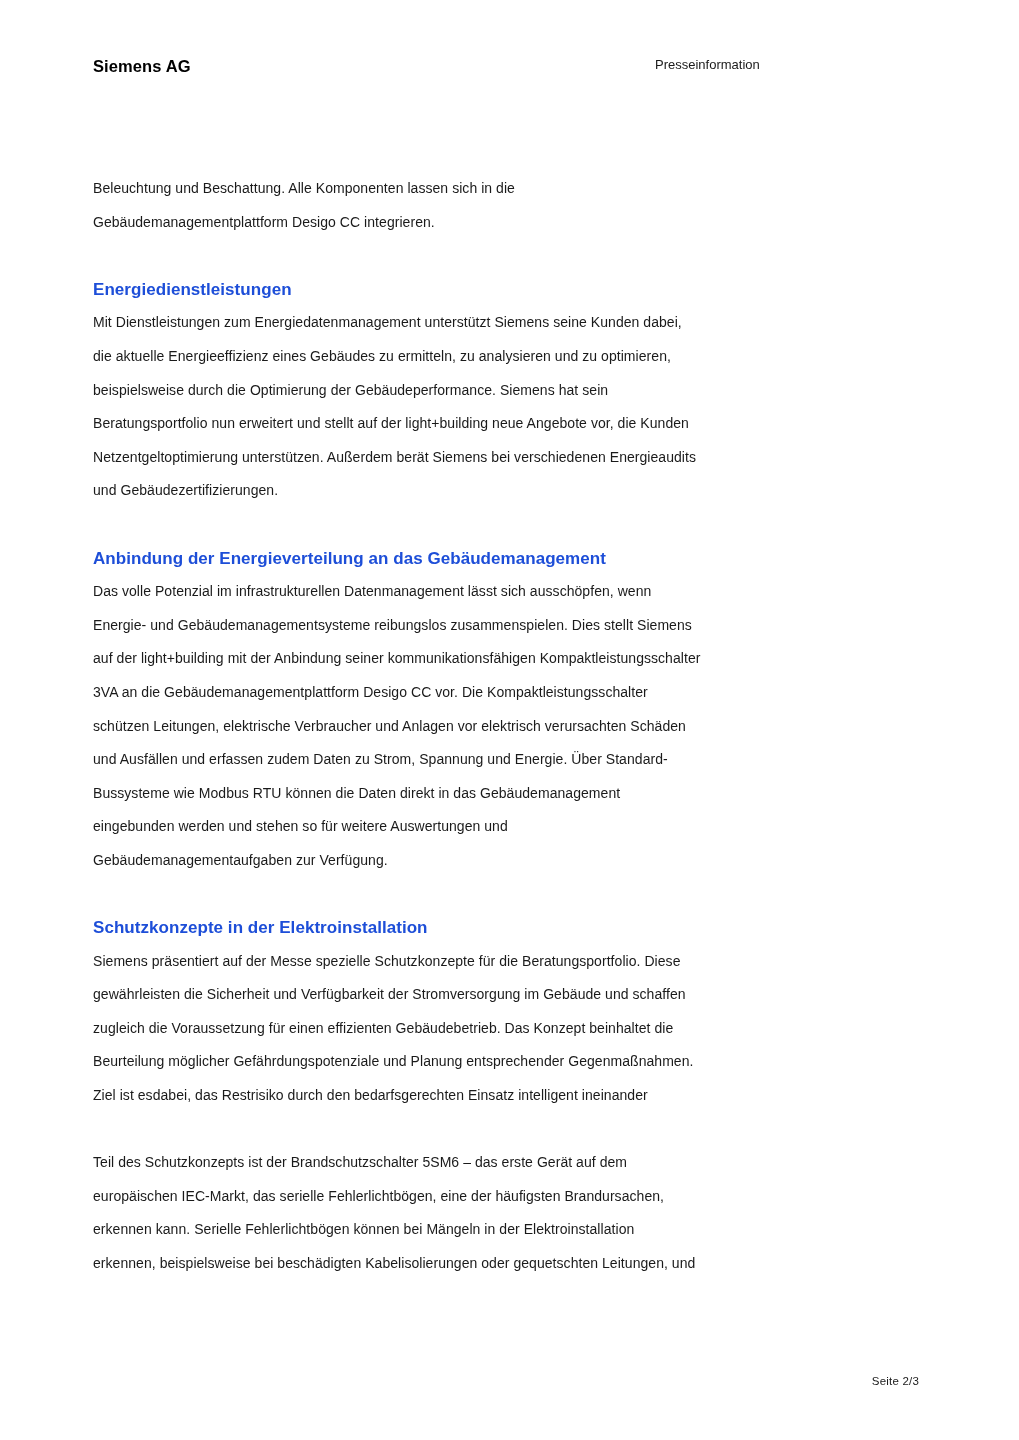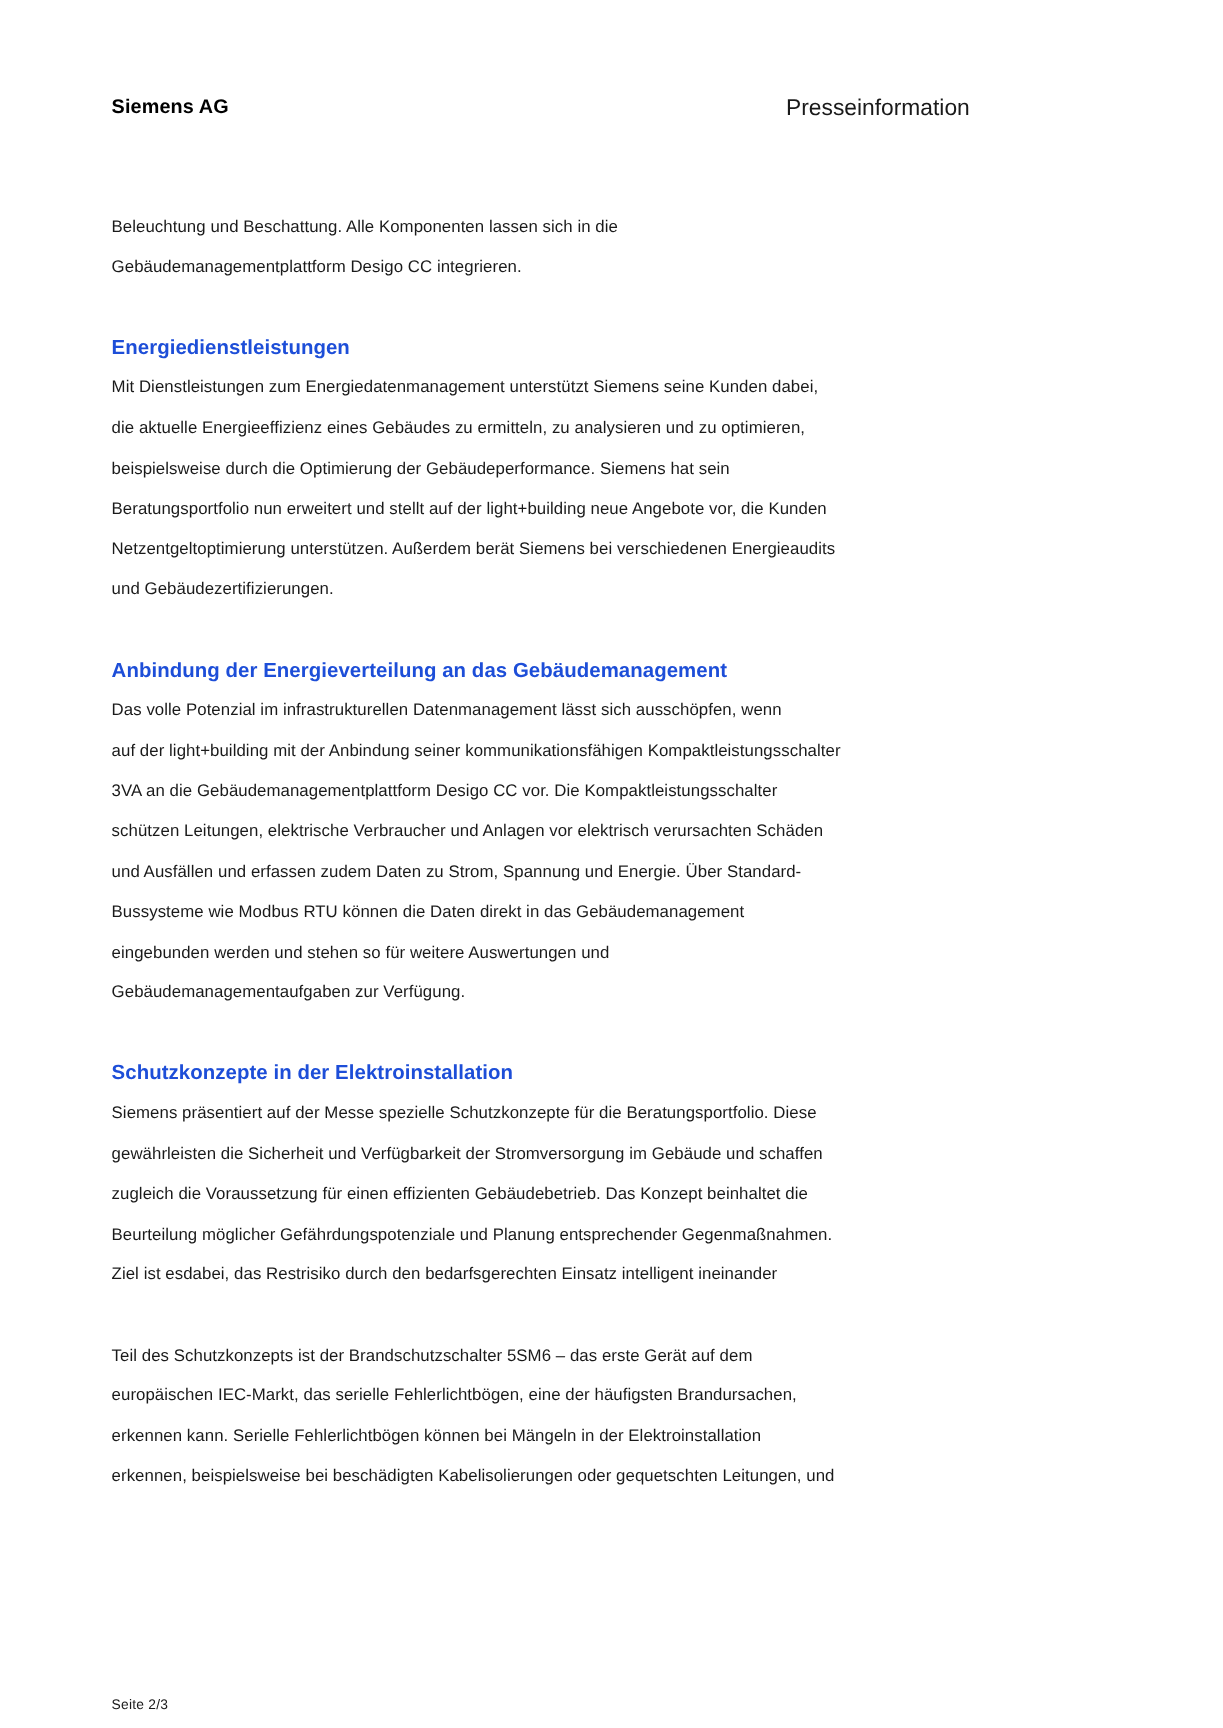--- a/index.html
+++ b/index.html
@@ -19,39 +19,39 @@
     height: 1440px;
     margin: 0 auto;
     background: #ffffff;
     overflow: hidden;
     box-sizing: border-box;
   }
 
   
   .page-header {
     position: absolute;
-    top: 80px;
+    top: 57px;
     left: 93px;
     width: 822px;
     height: 24px;
     display: flex;
     align-items: flex-start;
   }
   .header-brand {
     font-size: 16.5px;
     font-weight: bold;
     letter-spacing: 0.1px;
     color: #000000;
     white-space: nowrap;
   }
   .header-doctype {
     position: absolute;
     left: 562px;
     top: 0;
-    font-size: 19px;
+    font-size: 13px;
     font-weight: normal;
     color: #1a1a1a;
     white-space: nowrap;
   }
 
   
   .content {
     position: absolute;
     top: 172px;
     left: 93px;
@@ -86,22 +86,21 @@
   .spacer {
     height: 33.6px;
   }
 
   
   .page-footer {
     position: absolute;
     left: 93px;
     top: 1371px;
     width: 826px;
-    text-align: left;
-    margin-top: 40px;
+    text-align: right;
   }
   .footer-pageno {
     font-size: 11.5px;
     color: #1a1a1a;
     letter-spacing: 0.2px;
     display: inline-block;
   }
 </style>
 </head>
 <body>
@@ -125,20 +124,21 @@
         <span class="ln">die aktuelle Energieeffizienz eines Gebäudes zu ermitteln, zu analysieren und zu optimieren,</span>
         <span class="ln">beispielsweise durch die Optimierung der Gebäudeperformance. Siemens hat sein</span>
         <span class="ln">Beratungsportfolio nun erweitert und stellt auf der light+building neue Angebote vor, die Kunden</span>
         <span class="ln">Netzentgeltoptimierung unterstützen. Außerdem berät Siemens bei verschiedenen Energieaudits</span>
         <span class="ln">und Gebäudezertifizierungen.</span>
       </div>
       <div class="spacer"></div>
       <div class="heading block">Anbindung der Energieverteilung an das Gebäudemanagement</div>
       <div class="para block">
         <span class="ln">Das volle Potenzial im infrastrukturellen Datenmanagement lässt sich ausschöpfen, wenn</span>
+        <span class="ln">Energie- und Gebäudemanagementsysteme reibungslos zusammenspielen. Dies stellt Siemens</span>
         <span class="ln">auf der light+building mit der Anbindung seiner kommunikationsfähigen Kompaktleistungsschalter</span>
         <span class="ln">3VA an die Gebäudemanagementplattform Desigo CC vor. Die Kompaktleistungsschalter</span>
         <span class="ln">schützen Leitungen, elektrische Verbraucher und Anlagen vor elektrisch verursachten Schäden</span>
         <span class="ln">und Ausfällen und erfassen zudem Daten zu Strom, Spannung und Energie. Über Standard-</span>
         <span class="ln">Bussysteme wie Modbus RTU können die Daten direkt in das Gebäudemanagement</span>
         <span class="ln">eingebunden werden und stehen so für weitere Auswertungen und</span>
         <span class="ln">Gebäudemanagementaufgaben zur Verfügung.</span>
       </div>
       <div class="spacer"></div>
       <div class="heading block">Schutzkonzepte in der Elektroinstallation</div>

